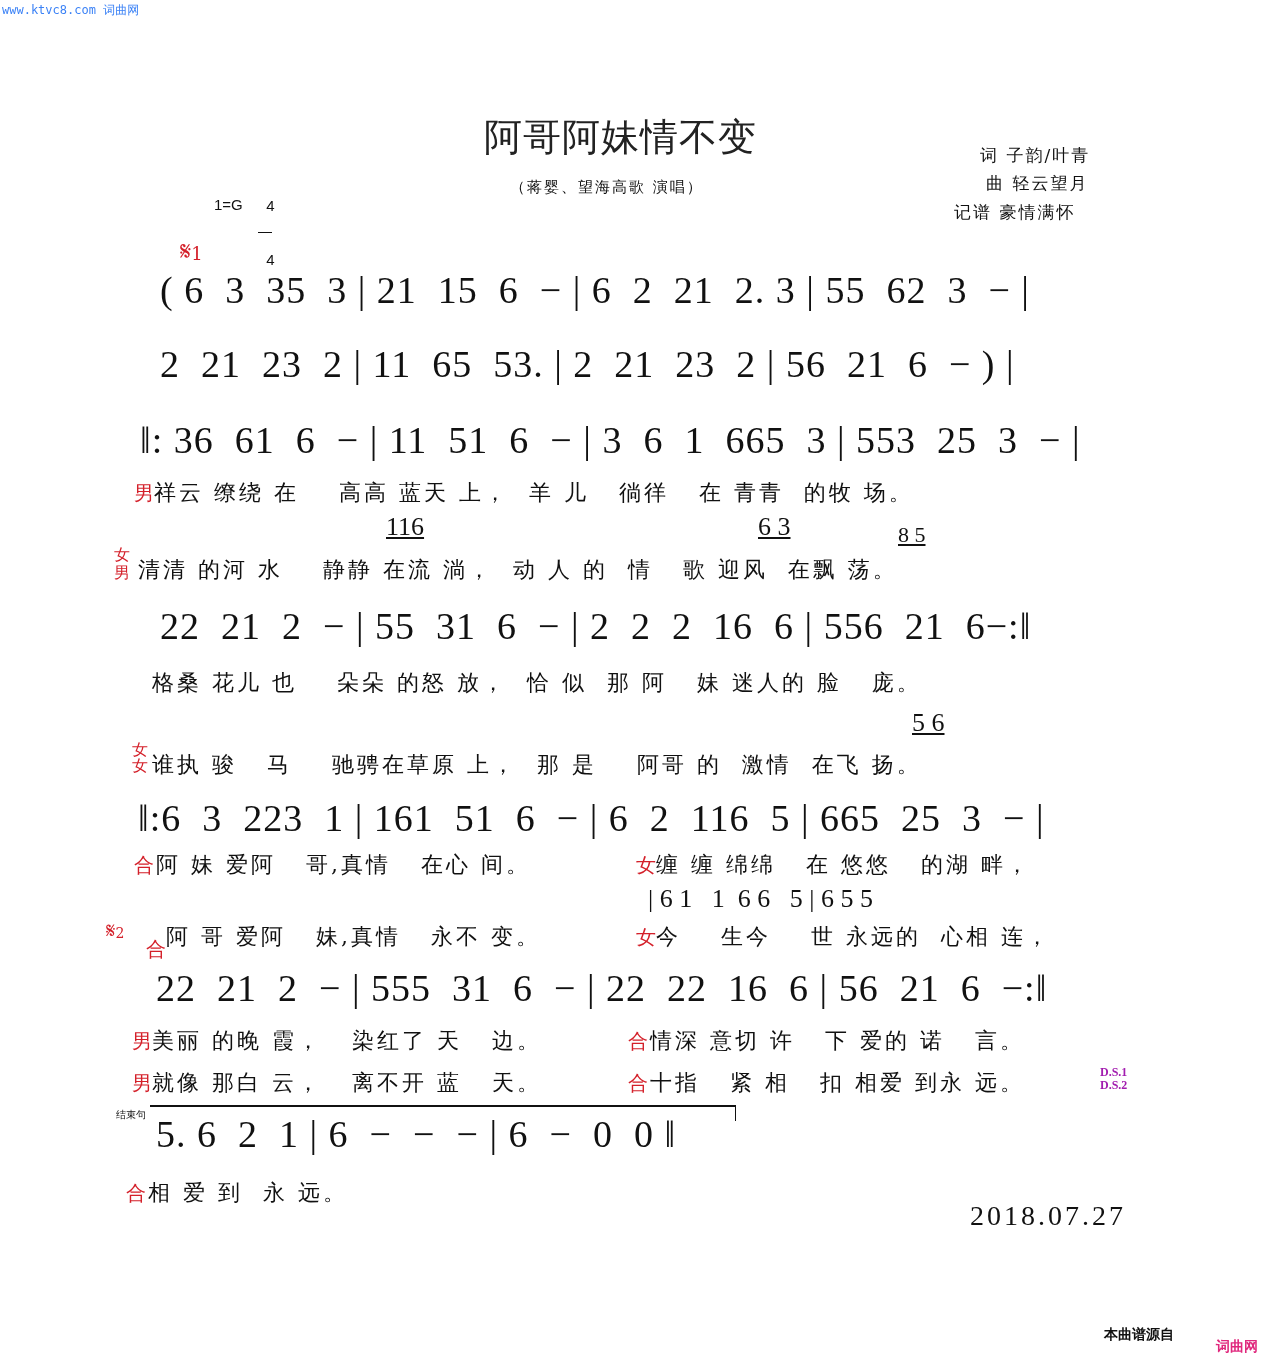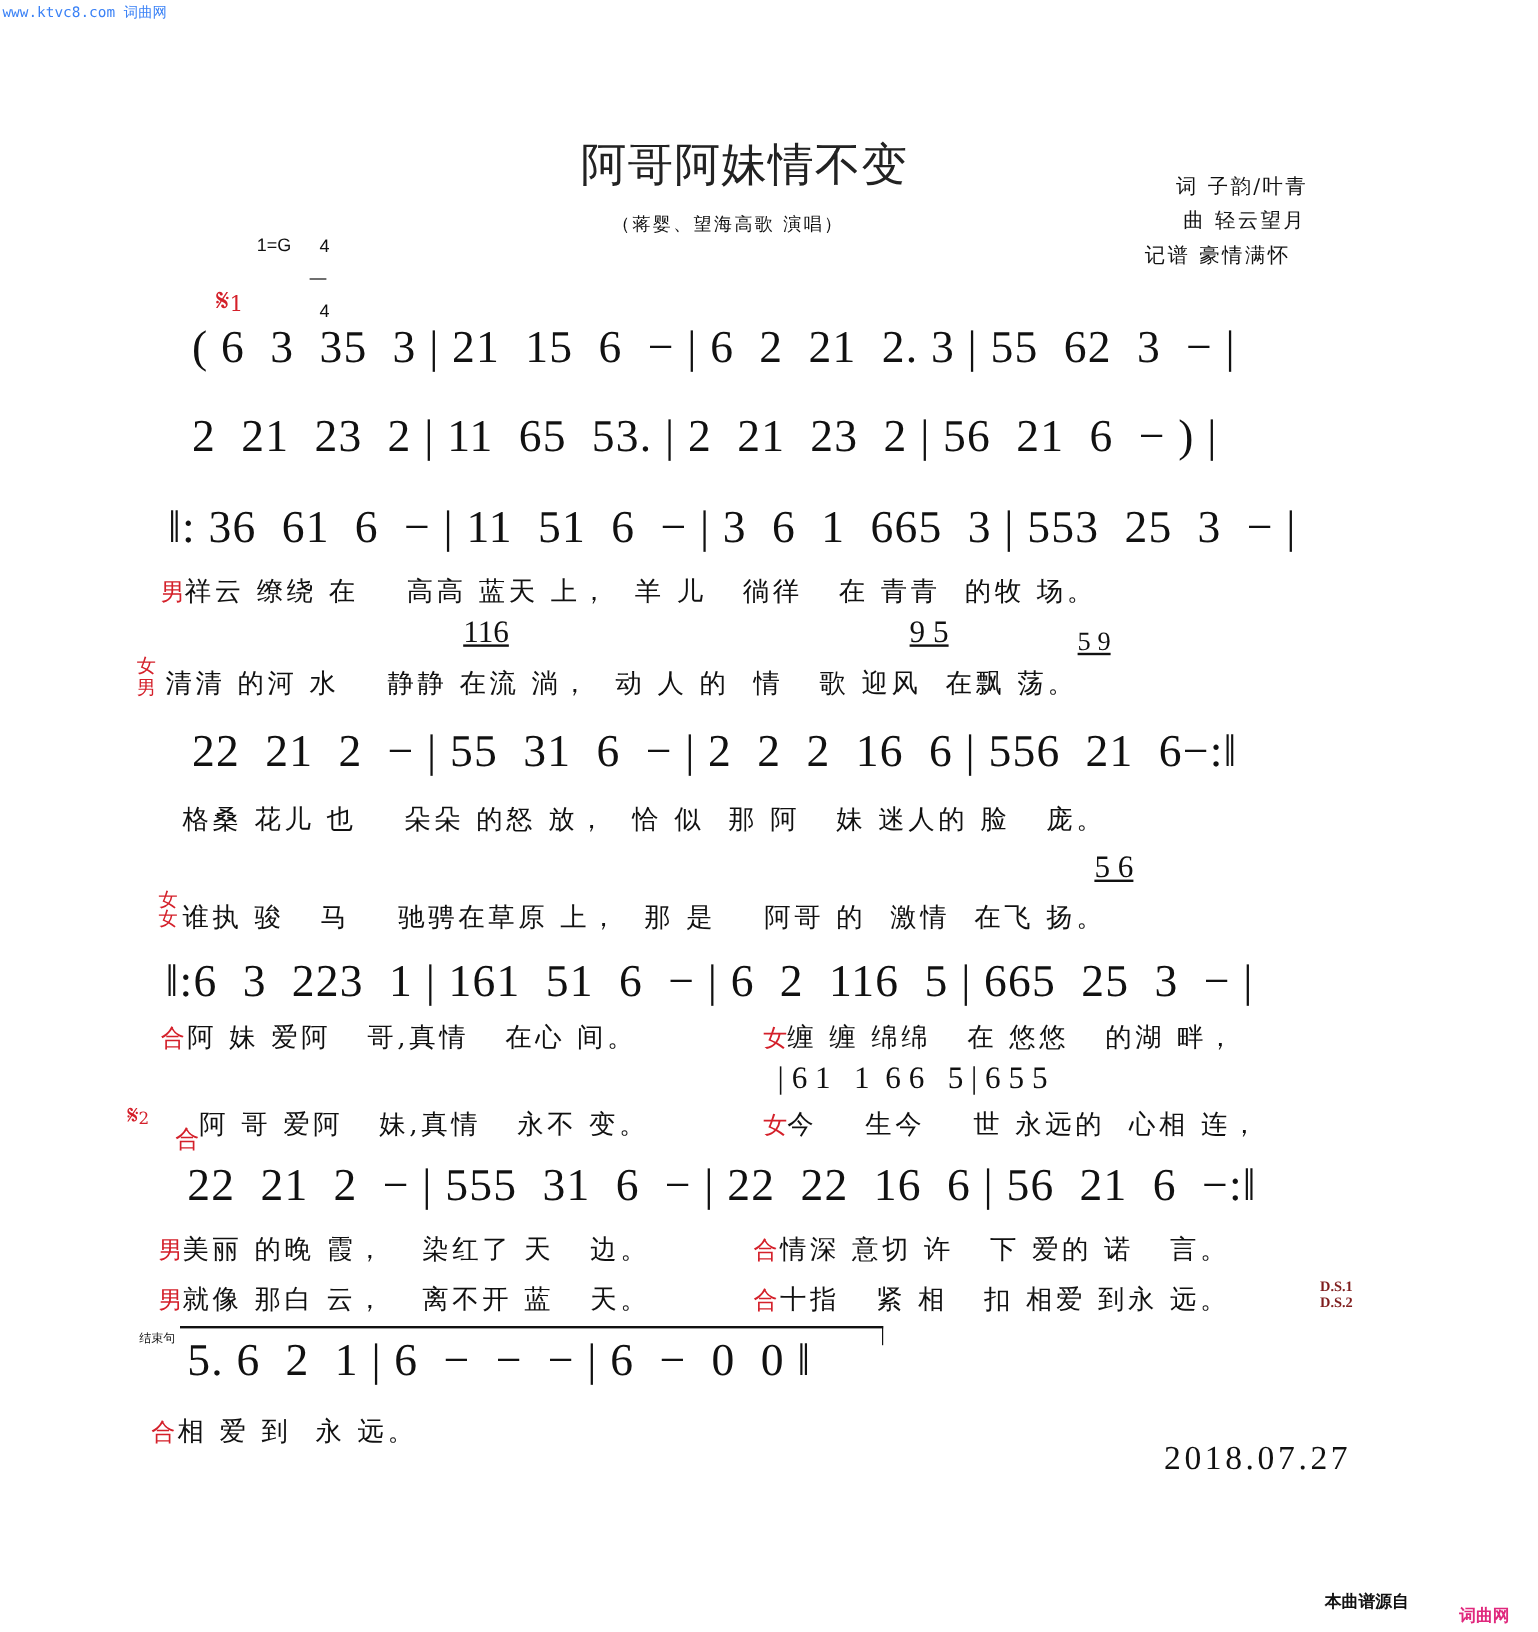--- a/index.html
+++ b/index.html
@@ -10,21 +10,21 @@
   .singers{left:510px;top:178px;font-size:15px;letter-spacing:2px;}
   .credit{font-size:17px;letter-spacing:2px;}
   .key{left:214px;top:196px;font-family:"Liberation Sans",sans-serif;font-size:15px;}
   .ts{left:258px;top:180px;font-family:"Liberation Sans",sans-serif;font-size:15px;line-height:17px;text-align:center;width:14px;}
   .ts .bar{display:block;border-top:1px solid #111;margin:1px 0;}
   .notes{font-family:"Liberation Serif",serif;font-size:38px;letter-spacing:1px;}
   .lyr{font-family:"DejaVu Serif",serif;font-size:22px;letter-spacing:3px;}
   .small-notes{font-family:"Liberation Serif",serif;font-size:26px;}
   .role{font-size:20px;color:#d4202a;}
   .segno{color:#d4202a;font-family:"DejaVu Serif",serif;font-size:26px;}
-  .ds{color:#7f1d1d;font-family:"Liberation Serif",serif;font-size:12px;line-height:13px;font-weight:bold;}
+  .ds{color:#a21caf;font-family:"Liberation Serif",serif;font-size:12px;line-height:13px;font-weight:bold;}
   .date{left:970px;top:1200px;font-family:"Liberation Serif",serif;font-size:28px;letter-spacing:3px;}
   .footer{left:1068px;top:1326px;font-family:"DejaVu Sans",sans-serif;font-size:14px;font-weight:bold;margin-left:36px;}
   .footer-brand{left:1216px;top:1338px;font-family:"DejaVu Sans",sans-serif;font-size:14px;font-weight:bold;color:#e0287d;}
   .endnote{left:116px;top:1108px;font-size:10px;}
   .endline{left:150px;top:1105px;width:585px;height:14px;border-top:2px solid #111;border-right:1px solid #111;}
 </style>
 </head>
 <body>
 
 <div class="abs watermark">www.ktvc8.com 词曲网</div>
@@ -44,22 +44,22 @@
 <div class="abs segno" style="left:180px;top:236px;"><span>𝄋</span><span style="font-size:18px">1</span></div>
 
 <div class="abs notes" style="left:160px;top:268px;">( 6  3  35  3 | 21  15  6  − | 6  2  21  2. 3 | 55  62  3  − |</div>
 
 <div class="abs notes" style="left:160px;top:342px;">2  21  23  2 | 11  65  53. | 2  21  23  2 | 56  21  6  − ) |</div>
 
 <div class="abs notes" style="left:140px;top:418px;">‖: 36  61  6  − | 11  51  6  − | 3  6  1  665  3 | 553  25  3  − |</div>
 <div class="abs role" style="left:134px;top:480px;">男</div>
 <div class="abs lyr" style="left:154px;top:478px;">祥云 缭绕 在    高高 蓝天 上，  羊 儿   徜徉   在 青青  的牧 场。</div>
 <div class="abs small-notes" style="left:386px;top:512px;text-decoration:underline;">116</div>
-<div class="abs small-notes" style="left:758px;top:512px;text-decoration:underline;">9 5</div>
-<div class="abs small-notes" style="left:898px;top:522px;text-decoration:underline;font-size:22px;">5 9</div>
+<div class="abs small-notes" style="left:758px;top:512px;text-decoration:underline;">6 3</div>
+<div class="abs small-notes" style="left:898px;top:522px;text-decoration:underline;font-size:22px;">8 5</div>
 <div class="abs role" style="left:114px;top:546px;font-size:16px;line-height:18px;width:18px;white-space:normal;">女男</div>
 <div class="abs lyr" style="left:138px;top:555px;">清清 的河 水    静静 在流 淌，  动 人 的  情   歌 迎风  在飘 荡。</div>
 
 <div class="abs notes" style="left:160px;top:604px;">22  21  2  − | 55  31  6  − | 2  2  2  16  6 | 556  21  6−:‖</div>
 <div class="abs lyr" style="left:152px;top:668px;">格桑 花儿 也    朵朵 的怒 放，  恰 似  那 阿   妹 迷人的 脸   庞。</div>
 
 <div class="abs small-notes" style="left:912px;top:708px;text-decoration:underline;">5 6</div>
 <div class="abs role" style="left:132px;top:742px;font-size:16px;line-height:16px;width:18px;white-space:normal;">女女</div>
 <div class="abs lyr" style="left:152px;top:750px;">谁执 骏   马    驰骋在草原 上，  那 是    阿哥 的  激情  在飞 扬。</div>
 <div class="abs notes" style="left:138px;top:796px;">‖:6  3  223  1 | 161  51  6  − | 6  2  116  5 | 665  25  3  − |</div>

